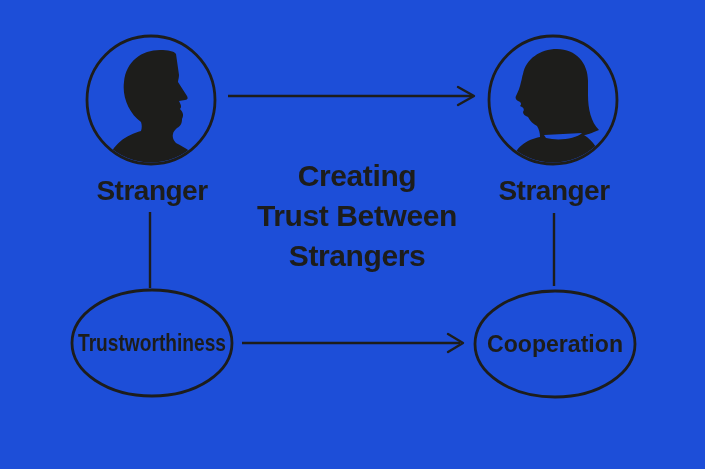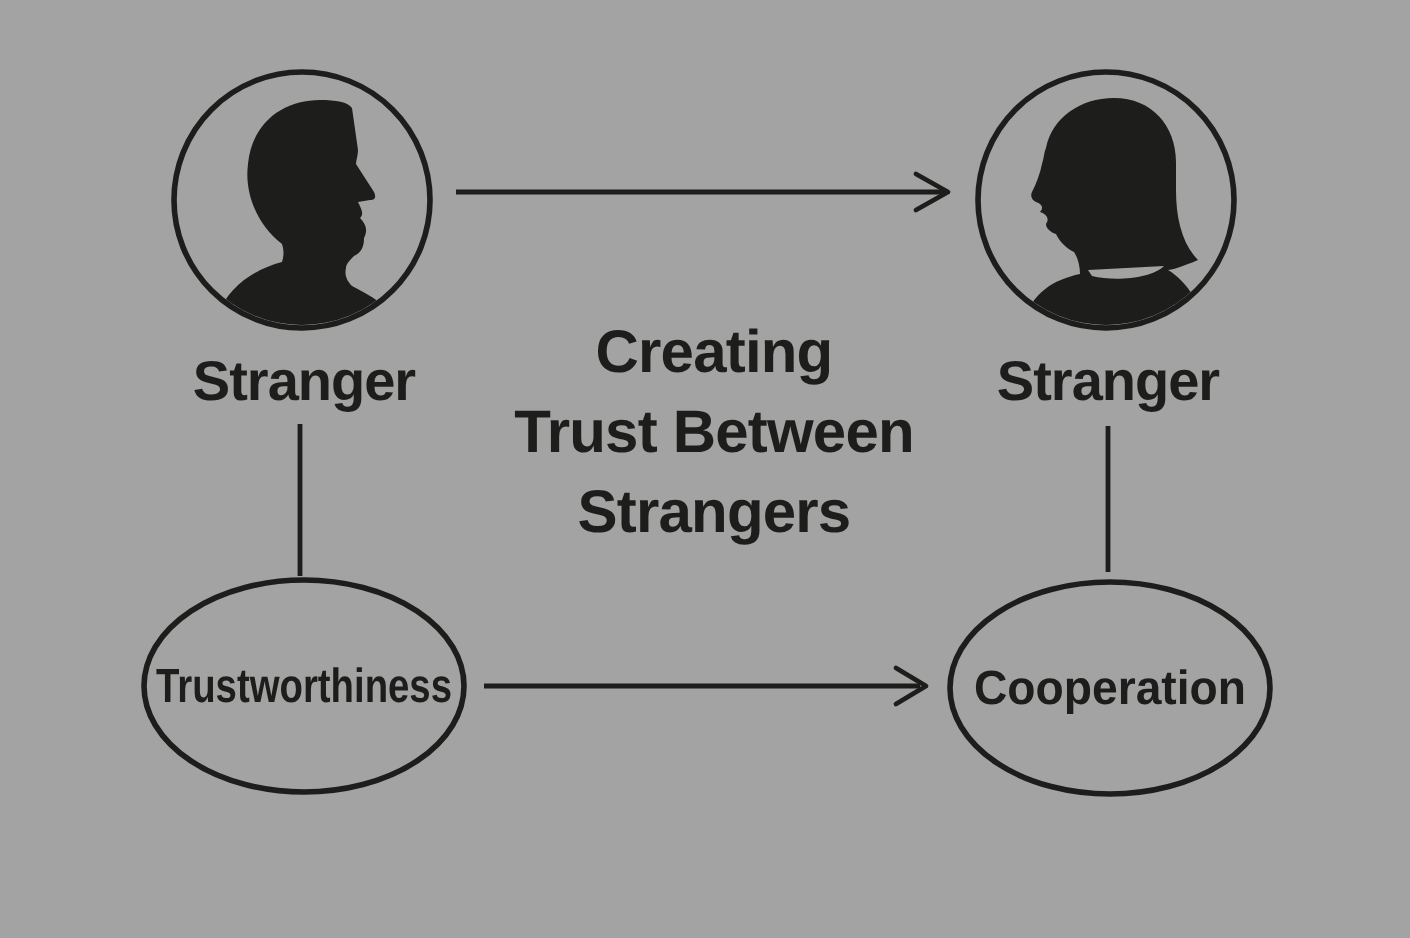--- a/index.html
+++ b/index.html
@@ -5,21 +5,21 @@
   html, body {
     margin: 0;
     padding: 0;
     background: #e8e8e6;
     font-family: "Liberation Sans", sans-serif;
   }
   .stage {
     position: relative;
     width: 705px;
     height: 469px;
-    background: #a3a3a3;
+    background: #1d4ed8;
     overflow: hidden;
   }
   svg { position: absolute; inset: 0; display: block; }
 
   .ink-stroke { stroke: #1d1d1b; fill: none; }
   .ink-fill   { fill: #1d1d1b; }
 
   text {
     fill: #1d1d1b;
     font-family: "Liberation Sans", sans-serif;

